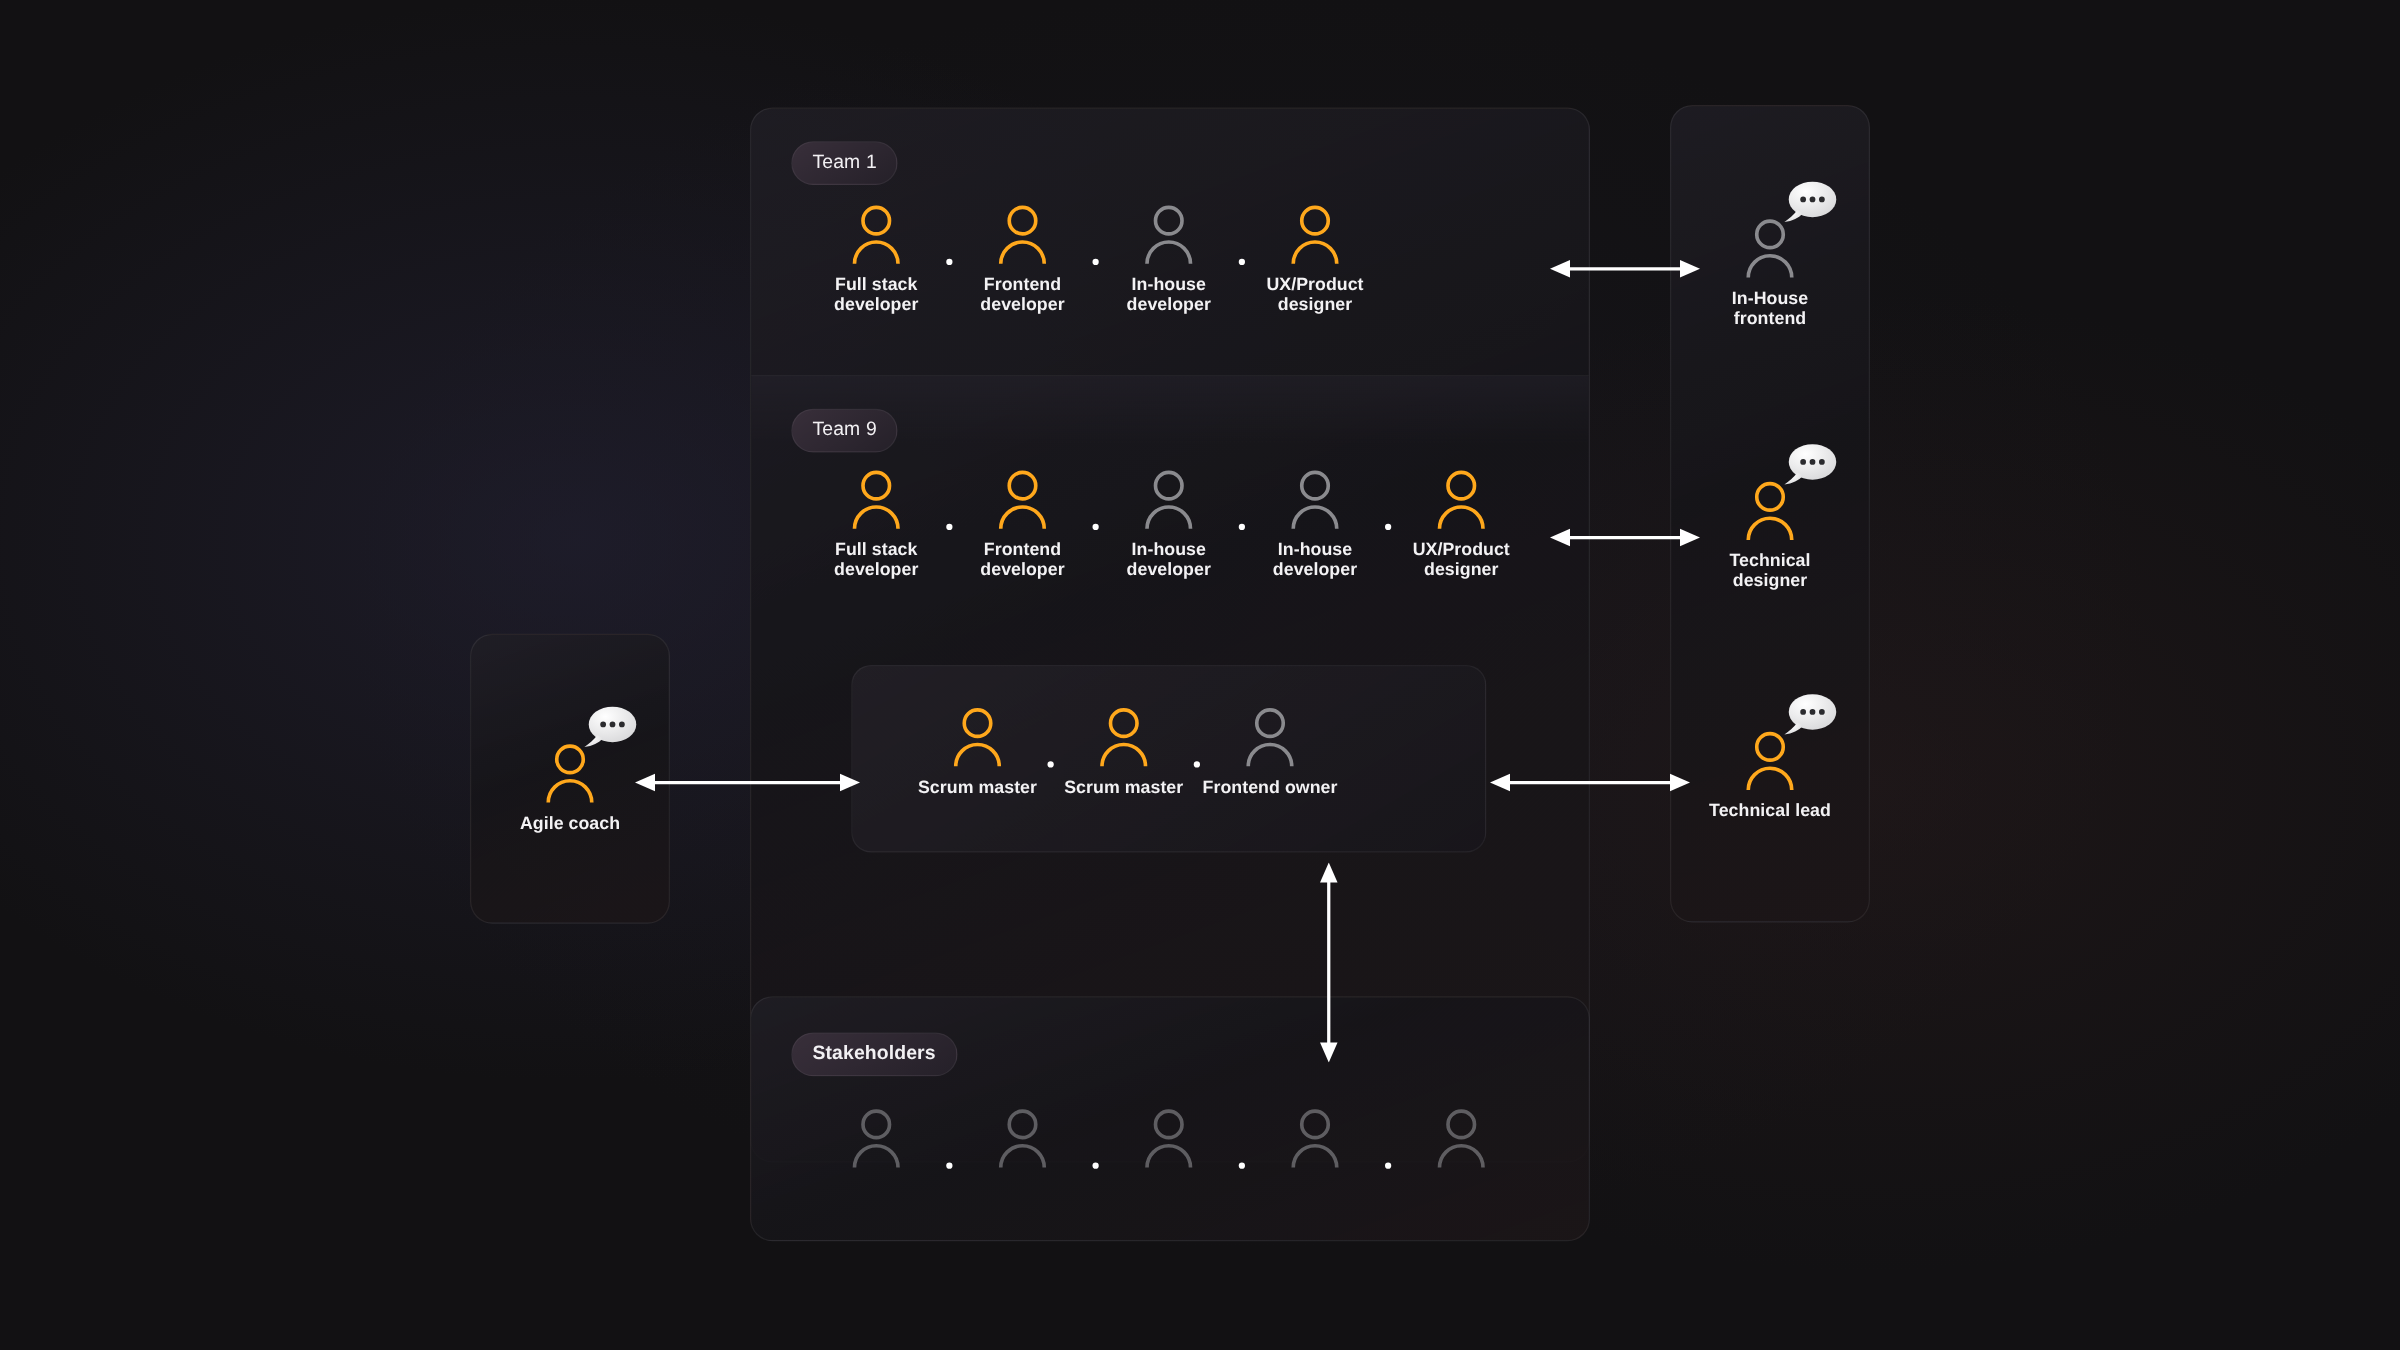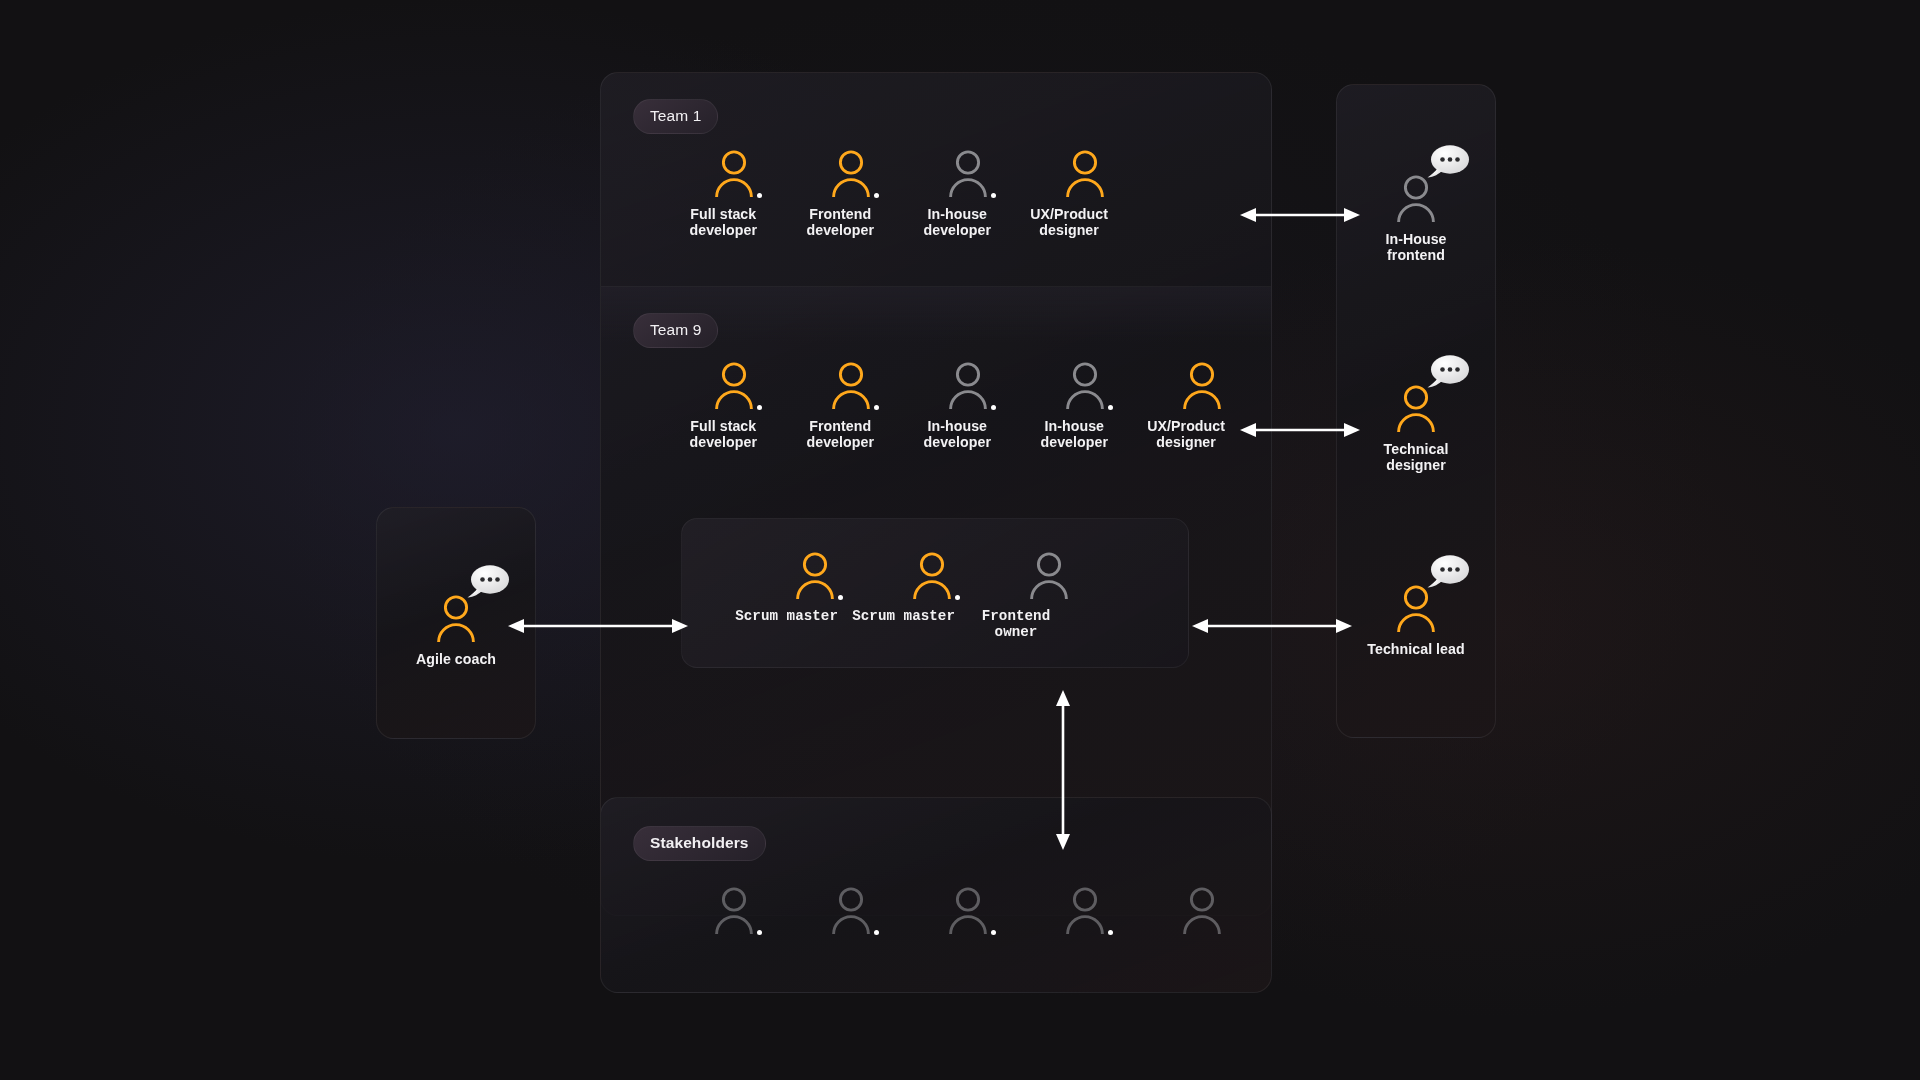--- a/index.html
+++ b/index.html
@@ -28,21 +28,21 @@
   .panel {
     position: absolute;
     border-radius: 18px;
     border: 1px solid rgba(255,255,255,0.065);
     background: linear-gradient(160deg, rgba(33,31,38,0.78) 0%, rgba(22,21,25,0.92) 45%, rgba(28,22,24,0.88) 100%);
     overflow: hidden;
   }
 
   
   #teams-panel {
-    left: 600px; top: 72px;
+    left: 600px; top: 86px;
     width: 672px; height: 844px;
   }
   .team-band {
     position: relative;
     width: 100%;
   }
   #team1-band { height: 213px; }
   #team2-band {
     height: 212px;
     border-top: 1px solid rgba(255,255,255,0.05);
@@ -70,21 +70,21 @@
   
   .row {
     position: absolute;
     display: flex;
     align-items: flex-start;
   }
   .person {
     width: 112px;
     display: flex;
     flex-direction: column;
-    align-items: flex-end;
+    align-items: center;
     position: relative;
   }
   .avatar { width: 46px; height: 48px; display:block; }
   .p-label {
     margin-top: 9px;
     color: #f3f2f4;
     font-size: 14.2px;
     font-weight: bold;
     line-height: 1.15;
     text-align: center;
@@ -101,21 +101,20 @@
   }
 
   
   #leads-card {
     position: absolute;
     left: 80px; top: 19px;
     width: 508px; height: 150px;
     border-radius: 16px;
     border: 1px solid rgba(255,255,255,0.05);
     background: linear-gradient(150deg, rgba(38,35,42,0.70), rgba(24,22,27,0.92));
-    font-family: Liberation Mono, monospace;
   }
 
   
   #agile-card { left: 376px; top: 507px; width: 160px; height: 232px; }
   #right-col  { left: 1336px; top: 84px; width: 160px; height: 654px; }
 
   .side-person {
     position: absolute;
     left: 0; width: 100%;
     display: flex; flex-direction: column; align-items: center;

